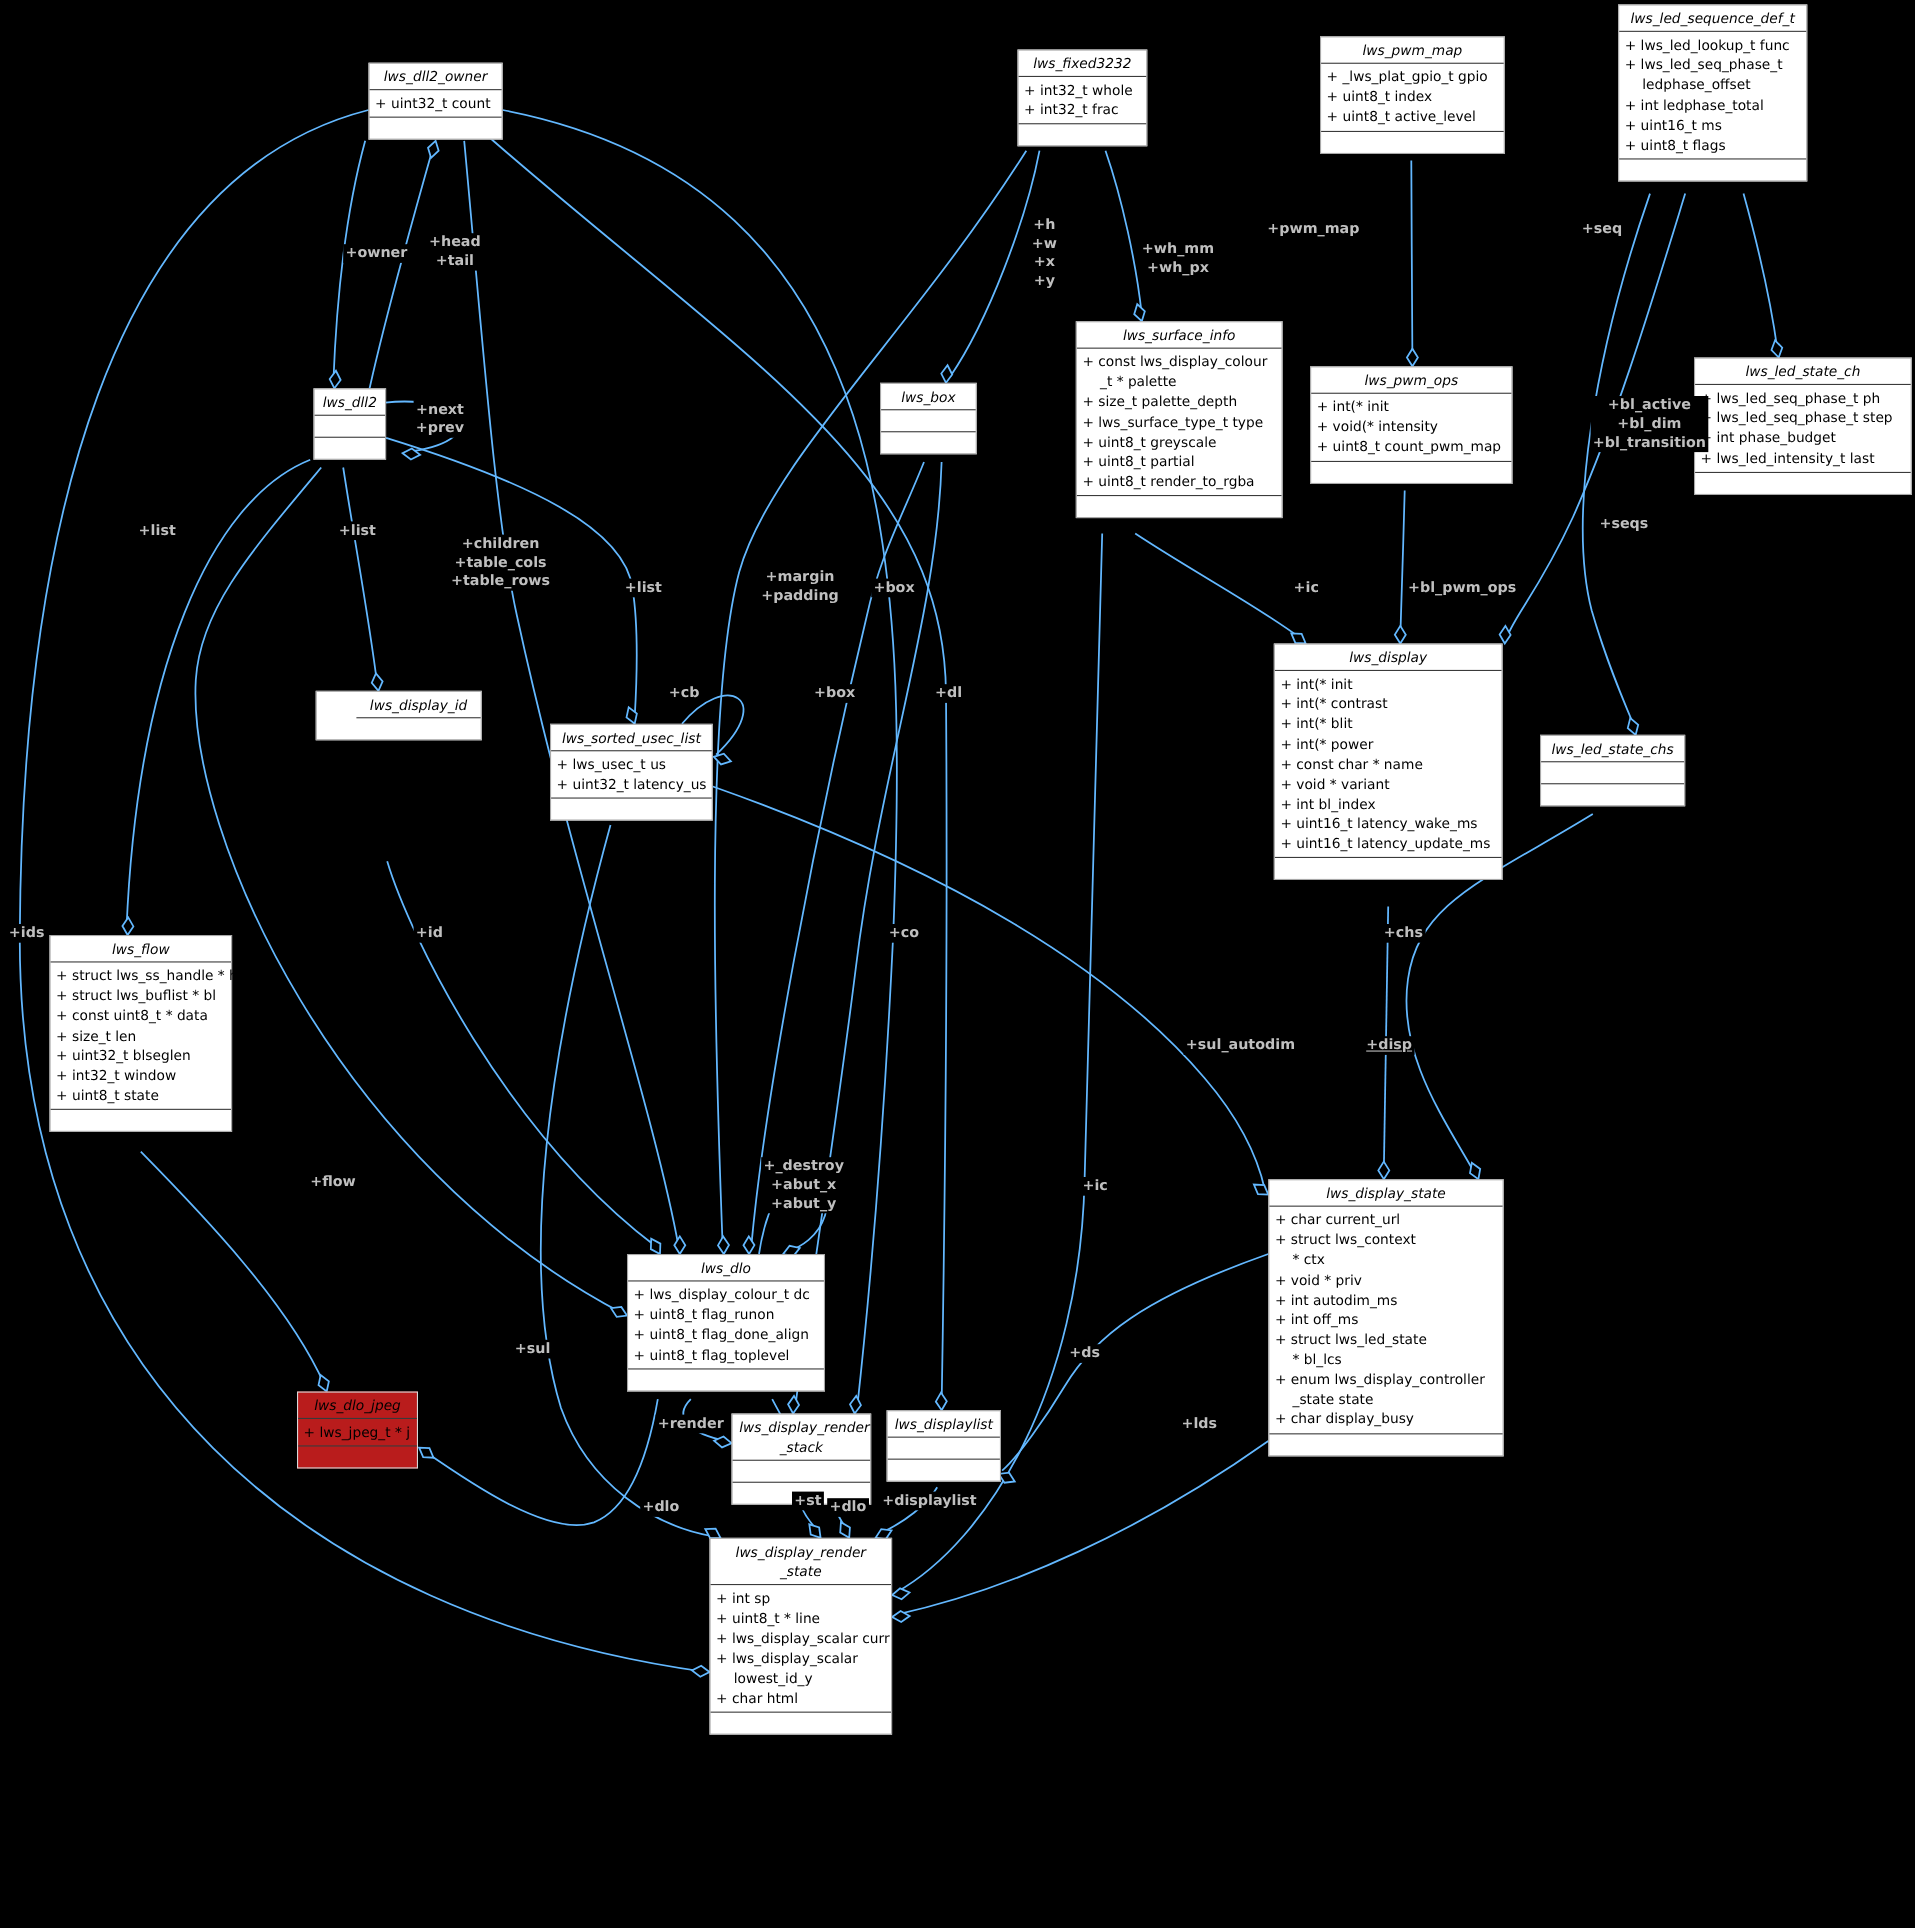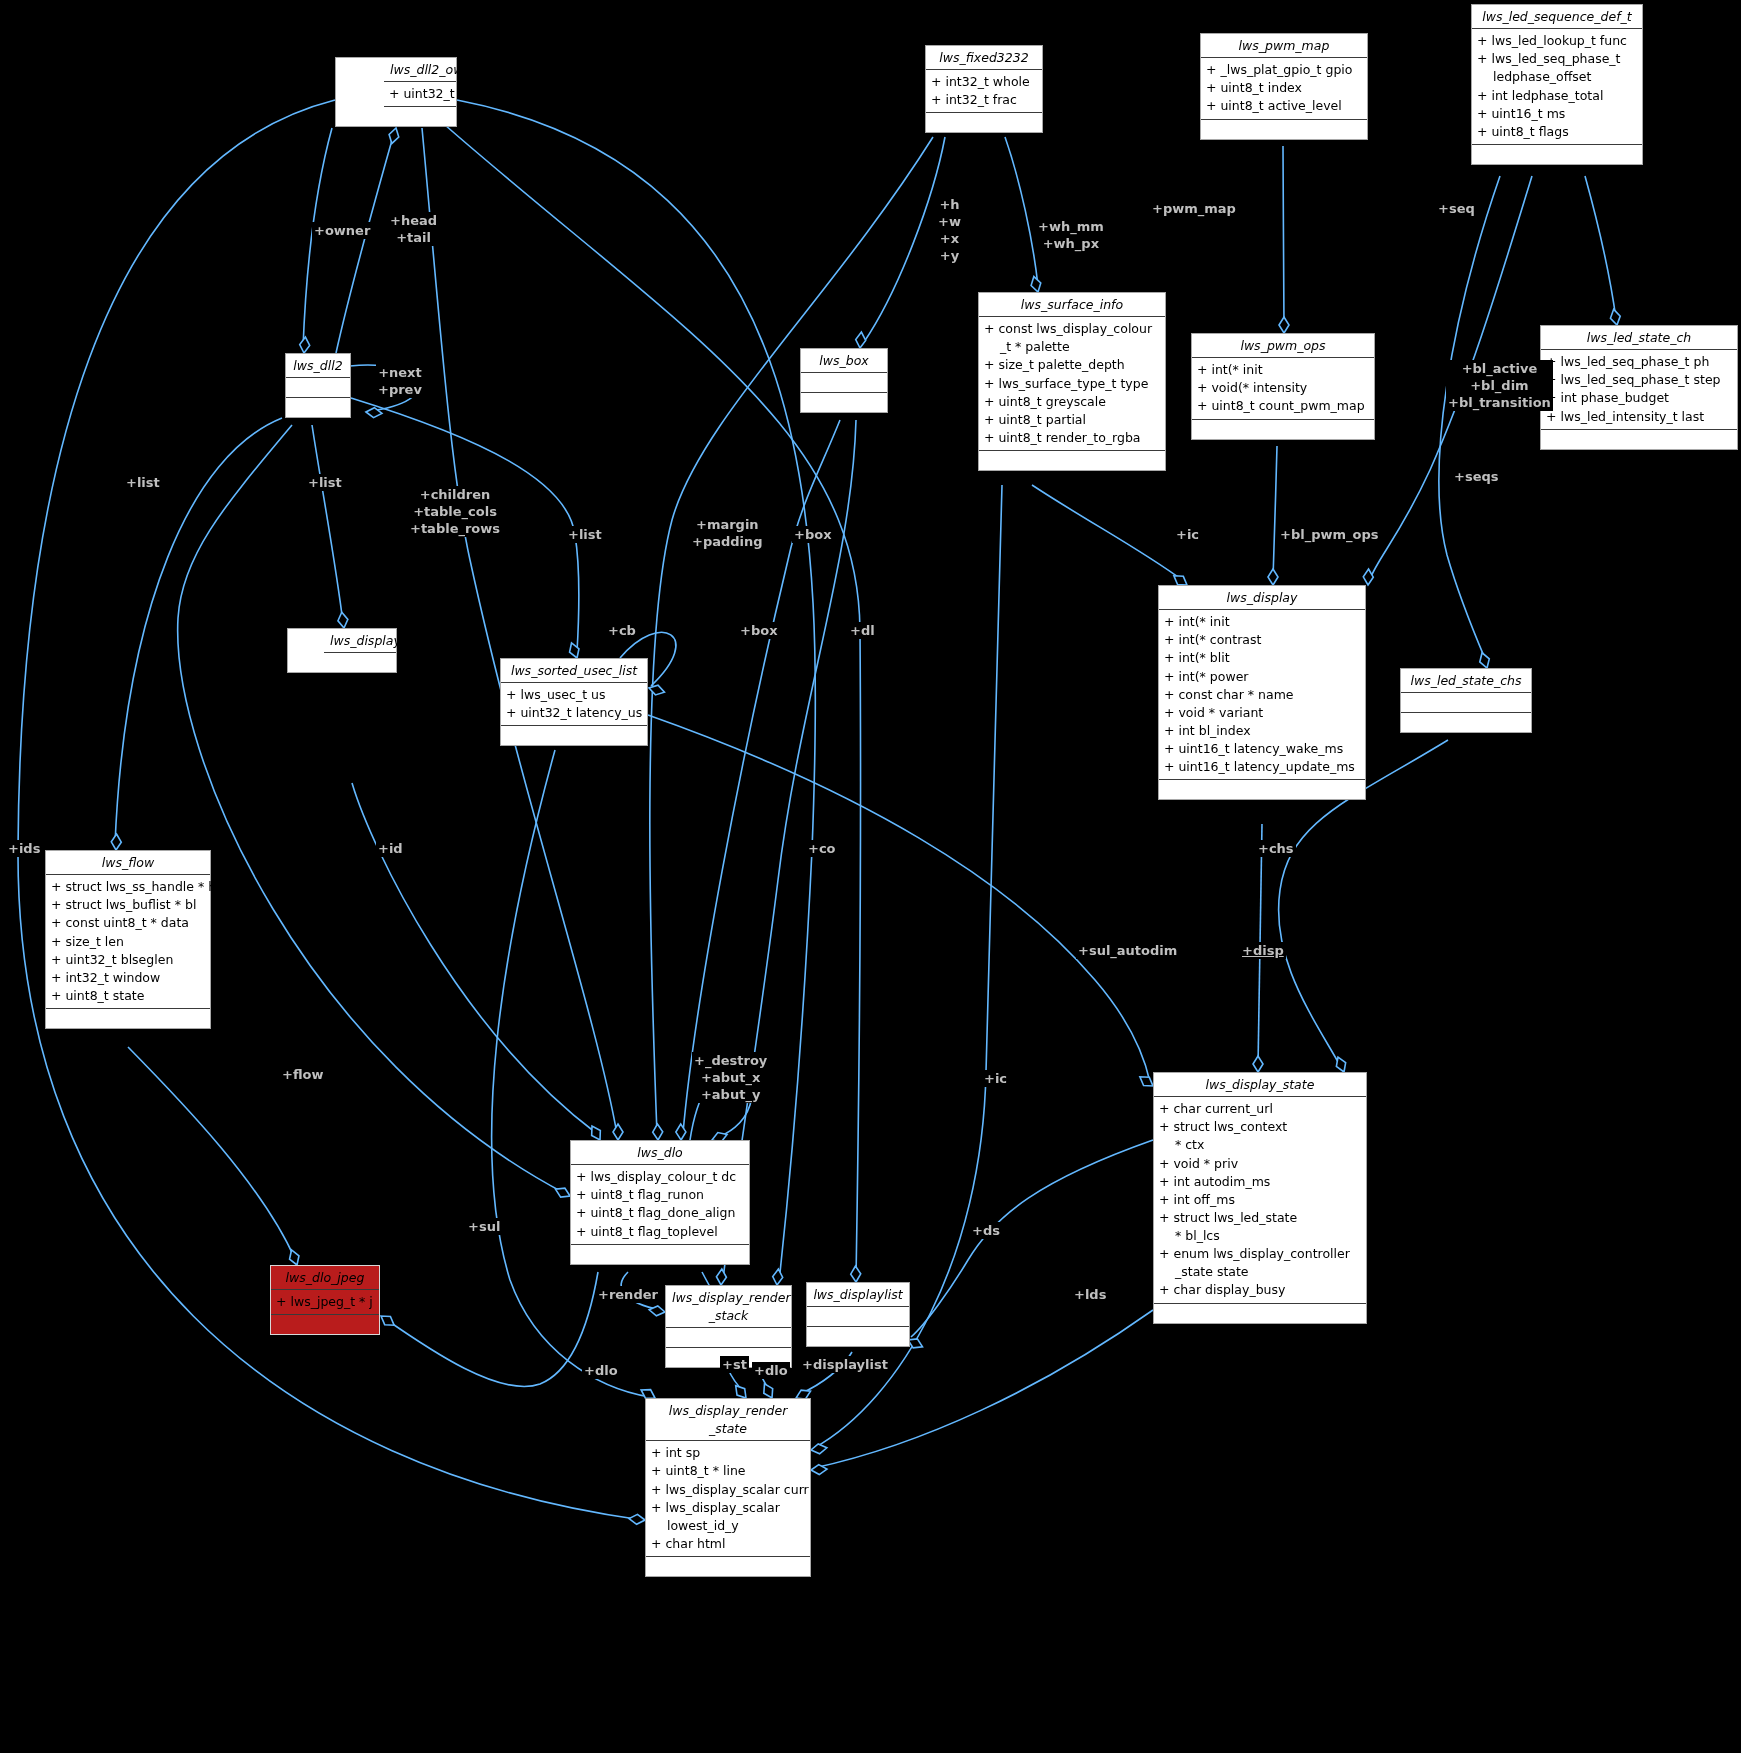--- a/index.html
+++ b/index.html
@@ -93,21 +93,21 @@
       <path d="M 0,0 L -8,-5 L -16,0 L -8,5 Z" transform="translate(297,1265) rotate(70)" fill="#000" stroke="#63b8ff" stroke-width="1.6"></path>
       <path d="M 0,0 L -8,-5 L -16,0 L -8,5 Z" transform="translate(381,1316) rotate(215)" fill="#000" stroke="#63b8ff" stroke-width="1.6"></path>
       <path d="M 0,0 L -8,-5 L -16,0 L -8,5 Z" transform="translate(772,1398) rotate(62)" fill="#000" stroke="#63b8ff" stroke-width="1.6"></path>
       <path d="M 0,0 L -8,-5 L -16,0 L -8,5 Z" transform="translate(665,1312) rotate(8)" fill="#000" stroke="#63b8ff" stroke-width="1.6"></path>
       <path d="M 0,0 L -8,-5 L -16,0 L -8,5 Z" transform="translate(746,1398) rotate(50)" fill="#000" stroke="#63b8ff" stroke-width="1.6"></path>
       <path d="M 0,0 L -8,-5 L -16,0 L -8,5 Z" transform="translate(796,1398) rotate(155)" fill="#000" stroke="#63b8ff" stroke-width="1.6"></path>
       <path d="M 0,0 L -8,-5 L -16,0 L -8,5 Z" transform="translate(811,1470) rotate(177)" fill="#000" stroke="#63b8ff" stroke-width="1.6"></path>
       <path d="M 0,0 L -8,-5 L -16,0 L -8,5 Z" transform="translate(570,1196) rotate(25)" fill="#000" stroke="#63b8ff" stroke-width="1.6"></path>
       <path d="M 0,0 L -8,-5 L -16,0 L -8,5 Z" transform="translate(908,1340) rotate(205)" fill="#000" stroke="#63b8ff" stroke-width="1.6"></path>
     </svg>
-<div class="cls" style="left: 335px; top: 57px; width: 122px; padding-left: 48px;">
+<div class="cls" style="left: 335px; top: 57px; width: 122px;">
       <div class="t">lws_dll2_owner</div>
       <div class="a sec">
         <div class="ln">+ uint32_t count</div>
       </div>
       <div class="empty sec"></div>
     </div>
     <div class="cls" style="left: 925px; top: 45px; width: 118px;">
       <div class="t">lws_fixed3232</div>
       <div class="a sec">
         <div class="ln">+ int32_t whole</div>
@@ -171,21 +171,21 @@
     <div class="cls" style="left: 285px; top: 353px; width: 66px;">
       <div class="t">lws_dll2</div>
       <div class="empty sec"></div>
       <div class="empty sec"></div>
     </div>
     <div class="cls" style="left: 800px; top: 348px; width: 88px;">
       <div class="t">lws_box</div>
       <div class="empty sec"></div>
       <div class="empty sec"></div>
     </div>
-    <div class="cls" style="left: 287px; top: 628px; width: 110px; padding-left: 36px;">
+    <div class="cls" style="left: 287px; top: 628px; width: 151px; padding-left: 36px;">
       <div class="t">lws_display_id</div>
       <div class="empty sec"></div>
     </div>
     <div class="cls" style="left: 500px; top: 658px; width: 148px;">
       <div class="t">lws_sorted_usec_list</div>
       <div class="a sec">
         <div class="ln">+ lws_usec_t us</div>
         <div class="ln">+ uint32_t latency_us</div>
       </div>
       <div class="empty sec"></div>

